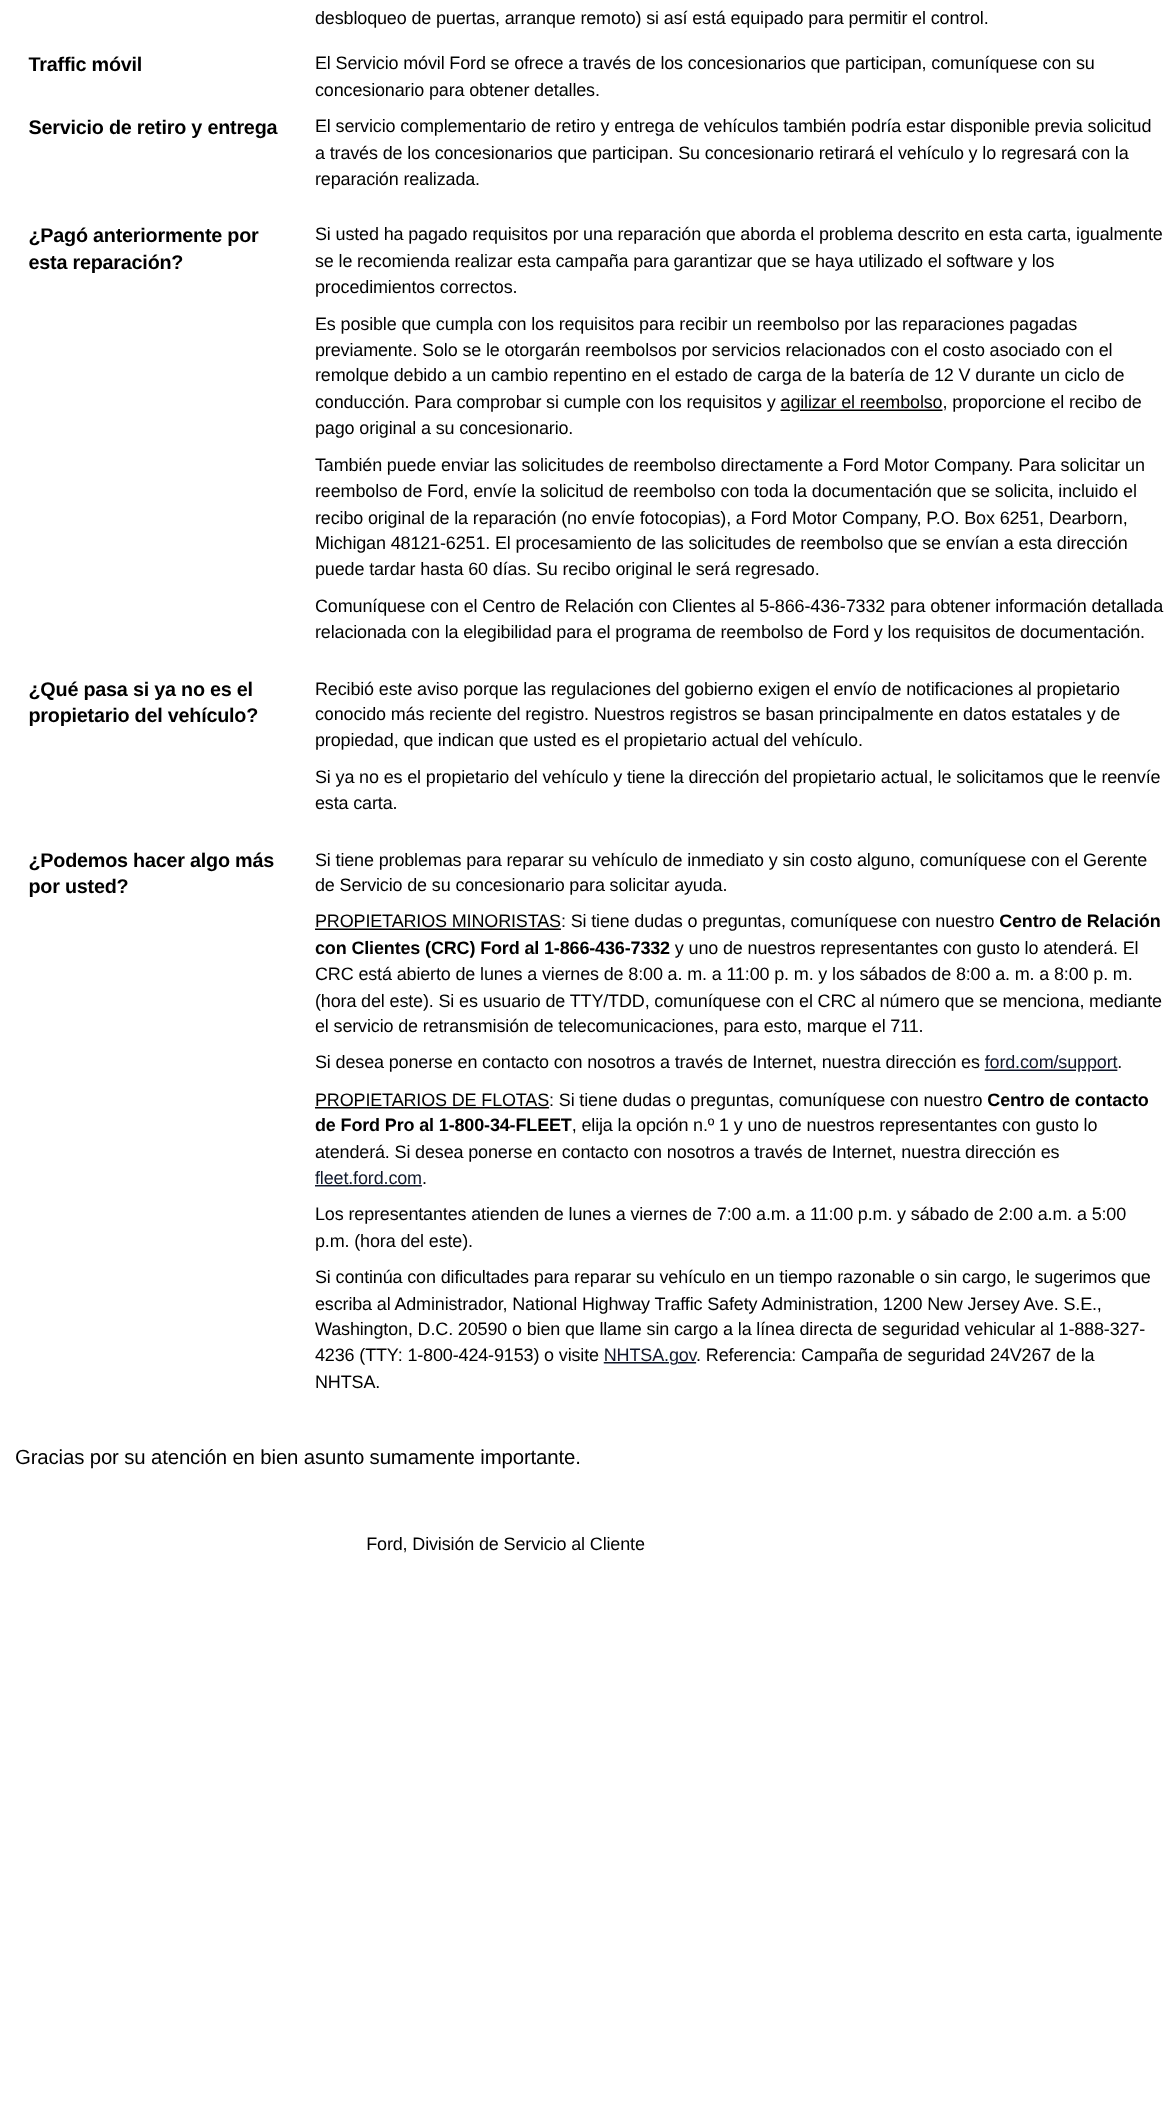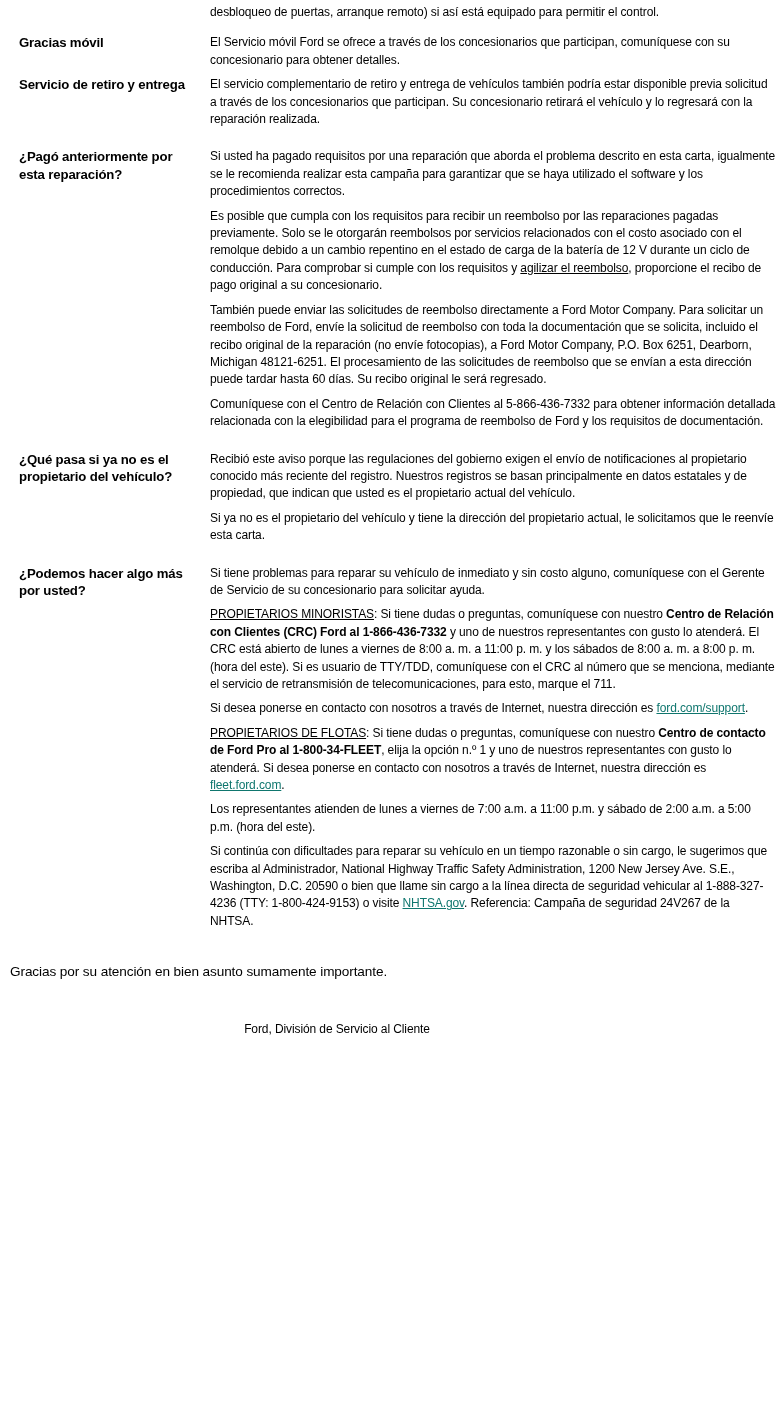--- a/index.html
+++ b/index.html
@@ -54,21 +54,21 @@
     margin-bottom: 0;
   }
 
   .gap-sm { height: 7px; }
   .gap-md { height: 13px; }
   .gap-lg { height: 20px; }
 
   b, strong { font-weight: bold; }
   .u { text-decoration: underline; }
   .link {
-    color: #0f766e;
+    color: #0f172a;
     text-decoration: underline;
   }
 
   .closing {
     font-size: 13.6px;
     line-height: 17.4px;
     letter-spacing: -0.1px;
     padding-left: 2px;
   }
   .signature {
@@ -87,21 +87,21 @@
   <div class="qa-row">
     <div class="qa-head"></div>
     <div class="qa-body">
       <p>desbloqueo de puertas, arranque remoto) si así está equipado para permitir el control.</p>
     </div>
   </div>
 
   <div class="gap-md"></div>
 
   <div class="qa-row">
-    <div class="qa-head">Gracias móvil</div>
+    <div class="qa-head">Traffic móvil</div>
     <div class="qa-body">
       <p>El Servicio móvil Ford se ofrece a través de los concesionarios que participan, comuníquese con su concesionario para obtener detalles.</p>
     </div>
   </div>
 
   <div class="gap-sm"></div>
 
   <div class="qa-row">
     <div class="qa-head">Servicio de retiro y entrega</div>
     <div class="qa-body">

